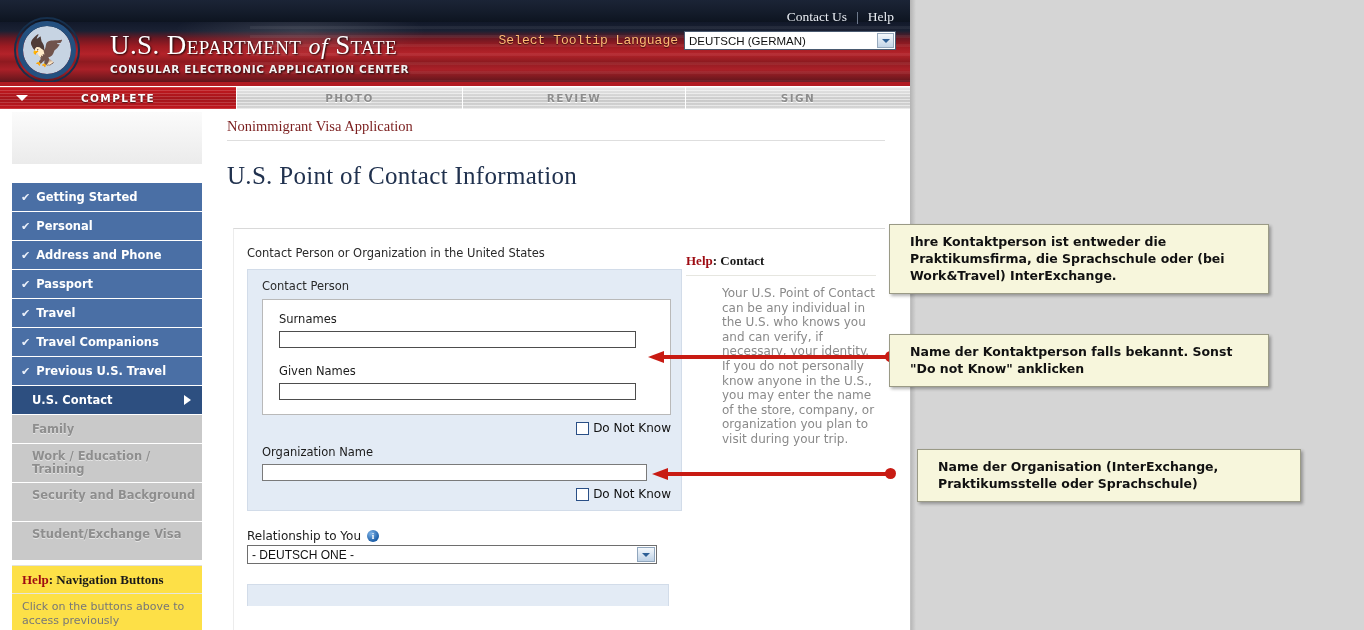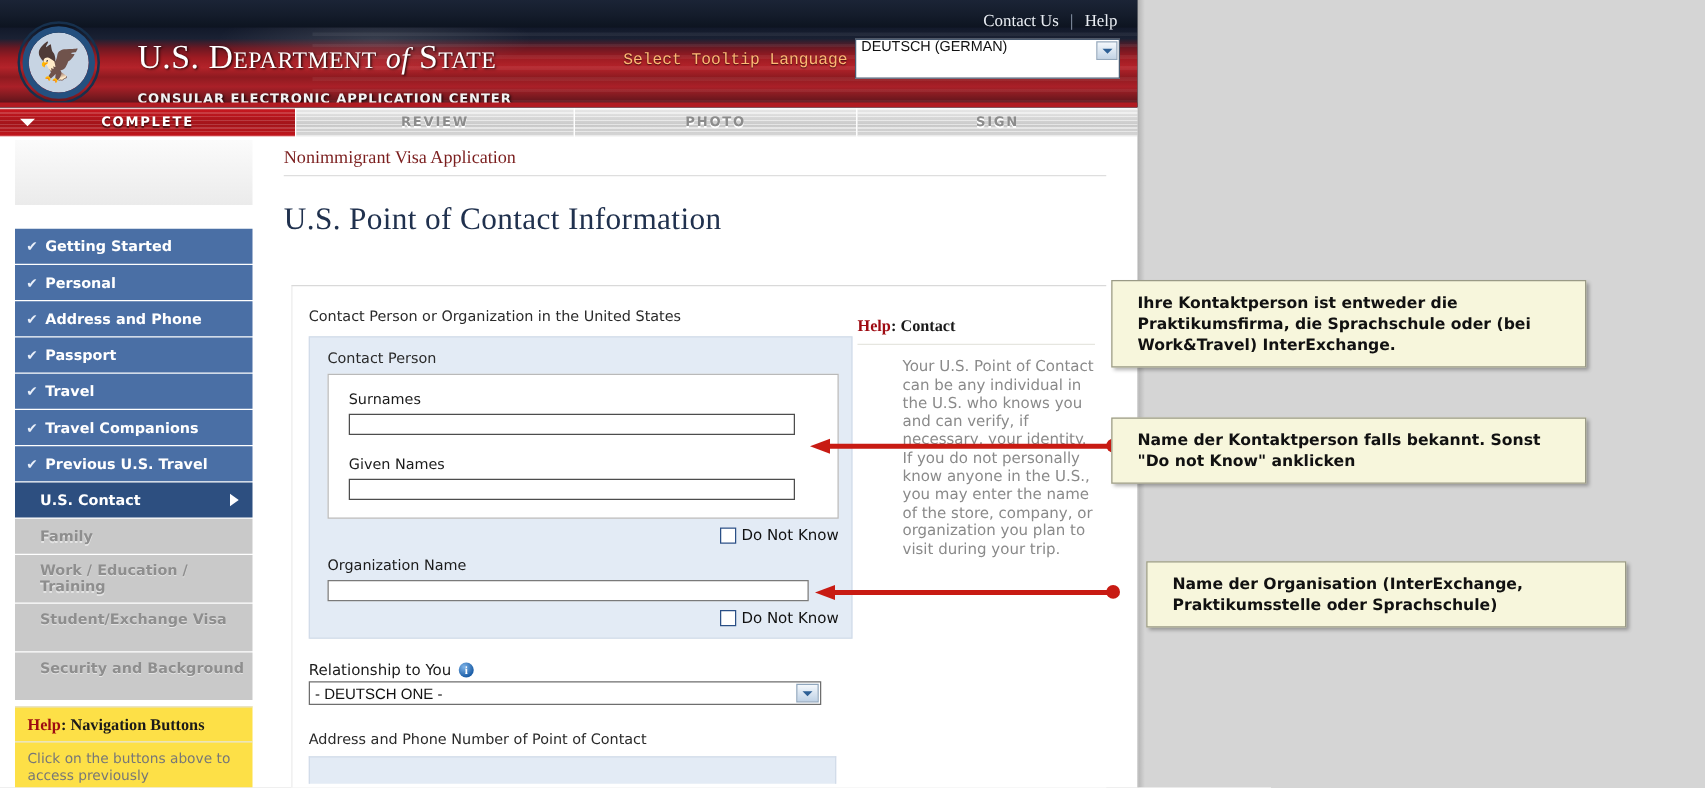--- a/index.html
+++ b/index.html
@@ -80,21 +80,21 @@
   }
   #brand .line1 {
     font-size:27px; letter-spacing:.4px; font-variant:small-caps;
     text-shadow:1px 1px 2px rgba(0,0,0,.85);
     white-space:nowrap;
   }
   #brand .line1 .of { font-style:italic; font-variant:normal; font-size:24px; }
   #brand .line2 {
     font-family:"DejaVu Sans", sans-serif;
     font-size:10.5px; font-weight:bold; letter-spacing:.7px;
-    margin-top:12px; color:#f2f2f2;
+    margin-top:2px; color:#f2f2f2;
     text-shadow:1px 1px 2px rgba(0,0,0,.85);
     white-space:nowrap;
   }
 
   #toplinks {
     position:absolute; right:16px; top:9px;
     font-family:"Liberation Serif", serif; font-size:13.5px; color:#e9edf3;
     white-space:nowrap;
   }
   #toplinks a { color:#e9edf3; text-decoration:none; }
@@ -102,22 +102,22 @@
 
   #langbar {
     position:absolute; right:14px; top:31px; display:flex; align-items:center;
     white-space:nowrap;
   }
   #langbar .lbl {
     font-family:Liberation Mono, monospace; font-size:13px; color:#fdba74;
     margin-right:6px; text-shadow:0 1px 1px rgba(0,0,0,.6);
   }
   #langsel {
-    width:212px; height:32px; background:#ffffff;
-    border:1px solid #4a5a70; display:flex; 
+    width:212px; height:19px; background:#ffffff;
+    border:1px solid #4a5a70; display:flex; align-items:center;
     font-size:11.5px; color:#111; padding-left:4px; position:relative;
     font-family:"Liberation Sans", sans-serif;
   }
   #langsel .arrowbox {
     position:absolute; right:1px; top:1px; width:17px; height:15px;
     background:linear-gradient(to bottom,#f4f8fc,#c3d4e6);
     border:1px solid #96a9bd;
     display:flex; align-items:center; justify-content:center;
   }
   .caret { width:0;height:0;border-left:4px solid transparent;border-right:4px solid transparent;border-top:4px solid #2d5f95; }
@@ -340,25 +340,25 @@
     </div>
 
     <div class="redline"></div>
   </div>
 
   <div id="tabs">
     <div class="tab active" id="tab-complete">
       <span class="tcaret"></span>
       <span>COMPLETE</span>
     </div>
+    <div class="tab" id="tab-photo">
+      <span>PHOTO</span>
+    </div>
     <div class="tab" id="tab-review">
       <span>REVIEW</span>
-    </div>
-    <div class="tab" id="tab-photo">
-      <span>PHOTO</span>
     </div>
     <div class="tab" id="tab-sign">
       <span>SIGN</span>
     </div>
   </div>
 
   <div id="railtop"></div>
 
   <div id="sidebar">
     <div class="navitem">
@@ -393,24 +393,24 @@
       <span>U.S. Contact</span>
       <span class="rcaret"></span>
     </div>
     <div class="navitem disabled">
       <span>Family</span>
     </div>
     <div class="navitem disabled two">
       <span>Work / Education / Training</span>
     </div>
     <div class="navitem disabled two">
+      <span>Security and Background</span>
+    </div>
+    <div class="navitem disabled two">
       <span>Student/Exchange Visa</span>
-    </div>
-    <div class="navitem disabled two">
-      <span>Security and Background</span>
     </div>
   </div>
 
   <div id="navhelp">
     <div class="h"><span class="kw">Help</span><span>: Navigation Buttons</span></div>
     <div class="b">Click on the buttons above to access previously</div>
   </div>
 
   <div id="crumb">Nonimmigrant Visa Application</div>
   <div id="ptitle">U.S. Point of Contact Information</div>
@@ -456,21 +456,20 @@
         </div>
         <div id="relsel">
           <span>- DEUTSCH ONE -</span>
           <span class="arrowbox">
               <span class="caret"></span>
             </span>
         </div>
       </div>
 
       <div class="addrsect">
-        <div class="sectlabel" style="padding:0;">Address and Phone Number of Point of Contact</div>
         <div class="addrband"></div>
       </div>
     </div>
 
     <div id="helppanel">
       <div class="h"><span class="kw">Help</span><span>: Contact</span></div>
       <div class="b">Your U.S. Point of Contact can be any individual in the U.S. who knows you and can verify, if necessary, your identity. If you do not personally know anyone in the U.S., you may enter the name of the store, company, or organization you plan to visit during your trip.</div>
     </div>
   </div>
 </div>

